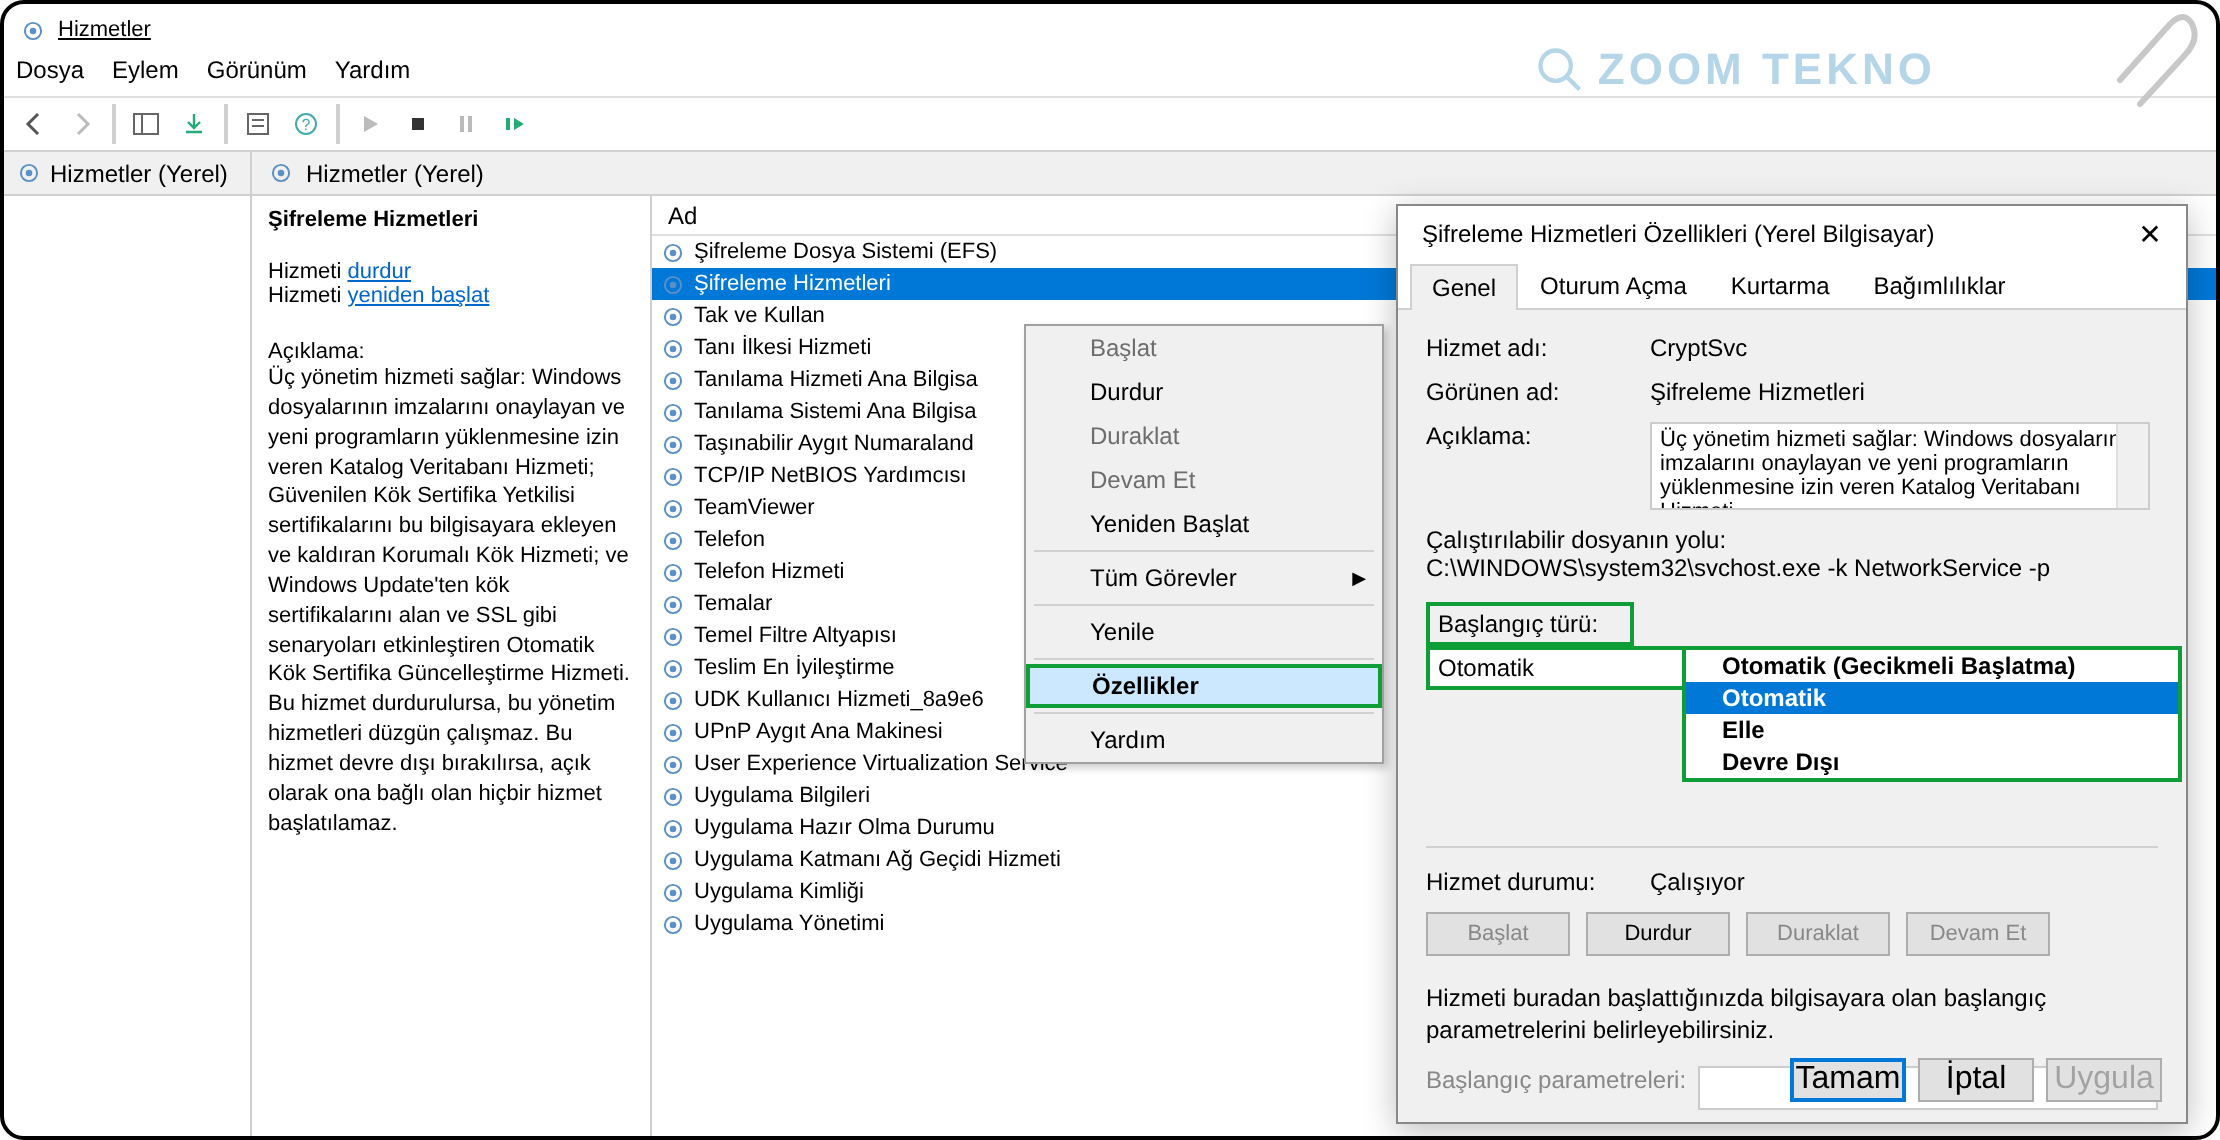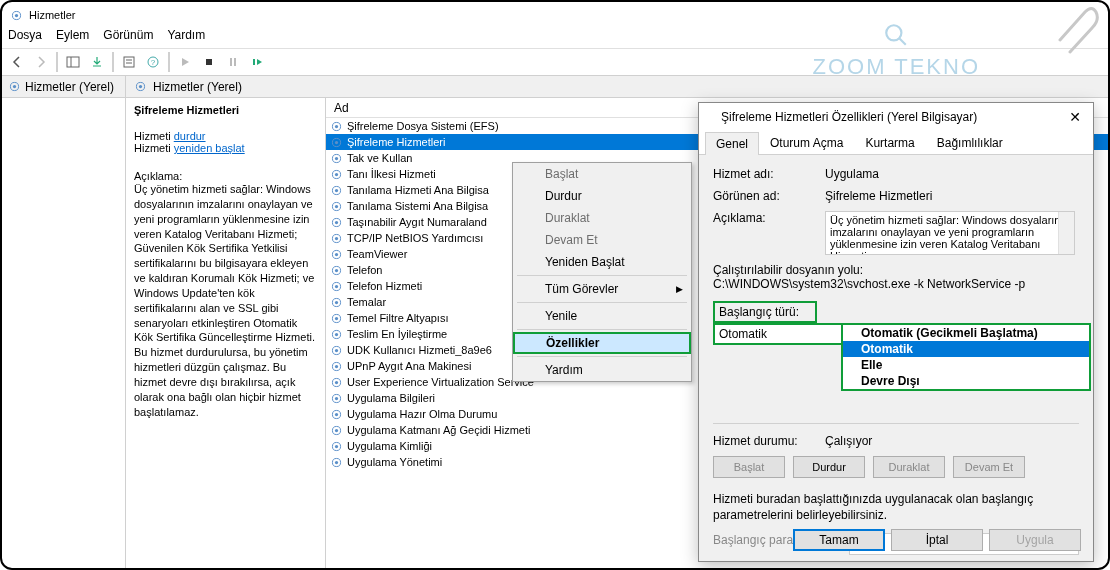--- a/index.html
+++ b/index.html
@@ -1,17 +1,17 @@
 <!DOCTYPE html>
 <html><head>
 <meta charset="utf-8">
 <style>
 * { box-sizing: border-box; margin: 0; padding: 0; font-family: "Segoe UI", Tahoma, sans-serif; }
 body { width: 1110px; height: 570px; background: #fff; font-size: 11px; overflow: hidden; position: relative; border: 2px solid #000; border-radius: 12px; }
-.titlebar { height: 26px; display: flex; align-items: center; padding: 0 8px; gap: 6px; }
+.titlebar { height: 26px; display: flex; align-items: center; padding: 0 8px; gap: 6px; text-decoration: underline; }
 .menubar { height: 20px; display: flex; align-items: flex-start; padding: 0 6px; gap: 14px; font-size: 12px; }
 .menubar span { cursor: default; }
 .toolbar { height: 28px; border-top: 1px solid #e0e0e0; border-bottom: 1px solid #d0d0d0; display: flex; align-items: center; padding: 0 4px; gap: 2px; }
 .tool { width: 22px; height: 22px; display: flex; align-items: center; justify-content: center; border: 1px solid transparent; }
 .tool.sep { width: 1px; height: 20px; background: #d0d0d0; margin: 0 2px; }
 .content { display: flex; height: calc(100% - 74px); }
 .leftpane { width: 124px; border-right: 1px solid #d0d0d0; }
 .leftpane-hdr { height: 22px; background: #f0f0f0; border-bottom: 1px solid #d0d0d0; display: flex; align-items: center; padding: 0 6px; gap: 4px; font-size: 12px; }
 .midpane { flex: 1; display: flex; position: relative; }
 .mid-hdr { height: 22px; background: #f0f0f0; border-bottom: 1px solid #d0d0d0; display: flex; align-items: center; padding: 0 8px; gap: 6px; font-size: 12px; width: 100%; position: absolute; top: 0; }
@@ -24,21 +24,21 @@
 .list-item { height: 16px; display: flex; align-items: center; padding: 0 4px; gap: 4px; font-size: 11px; }
 .list-item.sel { background: #0078d7; color: #fff; }
 .gear-icon { width: 13px; height: 13px; flex-shrink: 0; }
 .ctxmenu { position: absolute; left: 510px; top: 160px; width: 180px; background: #f0f0f0; border: 1px solid #a0a0a0; box-shadow: 2px 2px 4px rgba(0,0,0,0.2); z-index: 50; }
 .ctxmenu-item { height: 22px; display: flex; align-items: center; padding: 0 24px 0 32px; font-size: 12px; position: relative; }
 .ctxmenu-item.disabled { color: #6d6d6d; }
 .ctxmenu-item.hl { border: 2px solid #0f9d38; background: #cce8ff; padding-left: 31px; }
 .ctxmenu-sep { height: 1px; background: #d0d0d0; margin: 2px 4px; }
 .ctxmenu-item .arrow { position: absolute; right: 8px; font-size: 9px; }
 .dialog { position: absolute; right: 14px; top: 100px; width: 396px; height: 460px; background: #f0f0f0; border: 1px solid #888; box-shadow: 0 4px 16px rgba(0,0,0,0.25); z-index: 40; }
-.dlg-title { height: 28px; background: #fff; display: flex; align-items: center; padding: 0 22px; font-size: 12px; position: relative; }
+.dlg-title { height: 28px; background: #fff; display: flex; align-items: center; padding: 0 12px; font-size: 12px; position: relative; }
 .dlg-close { position: absolute; right: 8px; top: 4px; width: 20px; height: 20px; display: flex; align-items: center; justify-content: center; font-size: 14px; }
 .tabs { height: 24px; display: flex; align-items: flex-end; padding: 0 6px; border-bottom: 1px solid #d0d0d0; background: #fff; }
 .tab { padding: 4px 10px; font-size: 12px; border: 1px solid transparent; border-bottom: none; }
 .tab.active { background: #f0f0f0; border-color: #d0d0d0; margin-bottom: -1px; }
 .dlg-body { padding: 12px 14px; font-size: 12px; }
 .dlg-row { display: flex; margin-bottom: 8px; }
 .dlg-row .lbl { width: 112px; flex-shrink: 0; }
 .dlg-row .val { flex: 1; }
 .dlg-desc { width: 250px; height: 44px; border: 1px solid #ccc; background: #fff; padding: 2px 4px; font-size: 11px; overflow: hidden; position: relative; }
 .dlg-desc .sb { position: absolute; right: 0; top: 0; width: 16px; height: 100%; background: #f0f0f0; border-left: 1px solid #e0e0e0; }
@@ -49,23 +49,23 @@
 .dropdown .opt { padding: 1px 18px; font-size: 12px; font-weight: bold; }
 .dropdown .opt.sel { background: #0078d7; color: #fff; }
 .dlg-line { border-top: 1px solid #d0d0d0; margin: 10px 0; }
 .dlg-btns { display: flex; gap: 8px; margin: 8px 0 14px; }
 .dlg-btns button { width: 72px; height: 22px; font-size: 11px; background: #e1e1e1; border: 1px solid #adadad; }
 .dlg-btns button:disabled { color: #888; }
 .paramrow { display: flex; align-items: flex-start; gap: 6px; }
 .paramrow input { flex: 1; height: 22px; border: 1px solid #ccc; background: #fff; }
 .paramrow .pl { color: #888; }
 .dlg-foot { position: absolute; bottom: 10px; right: 12px; display: flex; gap: 6px; }
-.dlg-foot button { width: 92px; height: 22px; font-size: 12px; background: #e1e1e1; border: 1px solid #adadad; }
+.dlg-foot button { width: 58px; height: 22px; font-size: 16px; background: #e1e1e1; border: 1px solid #adadad; }
 .dlg-foot button.primary { background: #e1e1e1; border: 2px solid #0078d7; }
-.logo { position: absolute; right: 128px; top: 20px; color: #b5d6e8; font-size: 22px; font-weight: 400; letter-spacing: 2px; display: flex; align-items: center; gap: 6px; z-index: 5; flex-direction: column; }
+.logo { position: absolute; right: 140px; top: 20px; color: #b5d6e8; font-size: 22px; font-weight: 700; letter-spacing: 2px; display: flex; align-items: center; gap: 6px; z-index: 5; }
 .paperclip { position: absolute; right: 8px; top: -2px; width: 50px; height: 60px; z-index: 5; }
 </style>
 </head>
 <body>
 
 <div class="logo">
   <svg width="26" height="26" viewBox="0 0 24 24">
       <circle cx="10" cy="10" r="7" fill="none" stroke="#b5d6e8" stroke-width="2"></circle>
       <line x1="15" y1="15" x2="21" y2="21" stroke="#b5d6e8" stroke-width="2"></line>
     </svg>
@@ -376,21 +376,21 @@
   </div>
   <div class="tabs">
     <div class="tab active">Genel</div>
     <div class="tab">Oturum Açma</div>
     <div class="tab">Kurtarma</div>
     <div class="tab">Bağımlılıklar</div>
   </div>
   <div class="dlg-body">
     <div class="dlg-row">
       <div class="lbl">Hizmet adı:</div>
-      <div class="val">Uygulama</div>
+      <div class="val">CryptSvc</div>
     </div>
     <div class="dlg-row">
       <div class="lbl">Görünen ad:</div>
       <div class="val">Şifreleme Hizmetleri</div>
     </div>
     <div class="dlg-row">
       <div class="lbl">Açıklama:</div>
       <div class="dlg-desc">
         <span>Üç yönetim hizmeti sağlar: Windows dosyalarının imzalarını onaylayan ve yeni programların yüklenmesine izin veren Katalog Veritabanı Hizmeti</span>
         <div class="sb"></div>
@@ -415,21 +415,21 @@
     <div class="dlg-row">
       <div class="lbl">Hizmet durumu:</div>
       <div class="val">Çalışıyor</div>
     </div>
     <div class="dlg-btns">
       <button disabled="">Başlat</button>
       <button>Durdur</button>
       <button disabled="">Duraklat</button>
       <button disabled="">Devam Et</button>
     </div>
-    <div style="margin-bottom:10px;line-height:1.3">Hizmeti buradan başlattığınızda uygulanacak olan başlangıç parametrelerini belirleyebilirsiniz.</div>
+    <div style="margin-bottom:10px;line-height:1.3">Hizmeti buradan başlattığınızda bilgisayara olan başlangıç parametrelerini belirleyebilirsiniz.</div>
     <div class="paramrow">
       <span class="pl">Başlangıç parametreleri:</span>
       <input type="text" disabled="" style="">
     </div>
   </div>
   <div class="dlg-foot">
     <button class="primary">Tamam</button>
     <button>İptal</button>
     <button disabled="">Uygula</button>
   </div>

